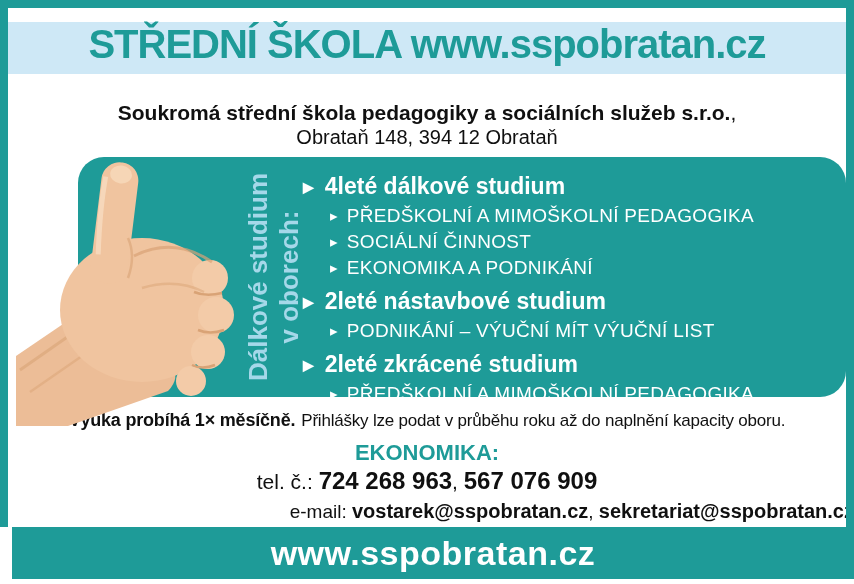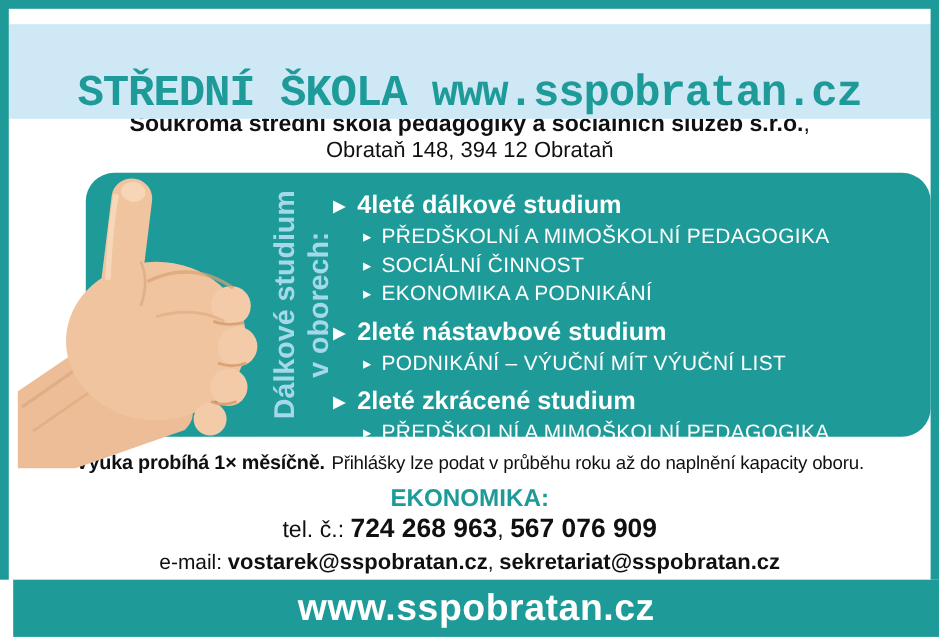--- a/index.html
+++ b/index.html
@@ -13,24 +13,23 @@
     position:relative;width:854px;height:584px;background:#fff;
     font-family:"Liberation Sans", sans-serif;color:var(--ink);
     overflow:hidden;margin:0 auto;
   }
   .frame{
     position:absolute;left:0;top:0;right:0;height:527px;
     border:8px solid var(--teal);border-bottom:none;box-sizing:border-box;
     pointer-events:none;z-index:6;
   }
   .header-band{
-    position:absolute;left:8px;right:8px;top:22px;height:86px;
-    background:var(--band);display:flex;align-items:flex-end;justify-content:center;
+    position:absolute;left:8px;right:8px;top:22px;height:52px;
+    background:var(--band);display:flex;align-items:flex-start;justify-content:center;
     z-index:1;
-    font-family:Liberation Mono, monospace;
   }
   .title{
     color:var(--teal);font-size:40px;font-weight:bold;letter-spacing:-1px;
     white-space:nowrap;
   }
   .school-name{
     position:absolute;left:0;right:0;top:101px;text-align:center;
     font-size:21px;line-height:24px;white-space:nowrap;
   }
   .school-name .b{font-weight:bold;}
@@ -77,21 +76,21 @@
   .kontakty{
     position:absolute;left:0;right:0;top:441px;text-align:center;
     color:var(--teal);font-weight:bold;font-size:22px;line-height:24px;
   }
   .tel-line{
     position:absolute;left:0;right:0;top:467px;text-align:center;
     font-size:21px;line-height:28px;white-space:nowrap;
   }
   .tel-line .num{font-weight:bold;font-size:24px;}
   .email-line{
-    position:absolute;left:0;right:0;top:499px;text-align:center;
+    position:absolute;left:0;right:0;top:499px;text-align:right;
     font-size:19px;line-height:24px;white-space:nowrap;
   }
   .email-line .em{font-weight:bold;font-size:20px;}
   .sep{font-weight:normal;}
   .footer-band{
     position:absolute;left:0;right:0;top:527px;height:52px;
     background:var(--teal);display:flex;align-items:center;justify-content:center;
     z-index:5;
     margin-left:12px;
   }

